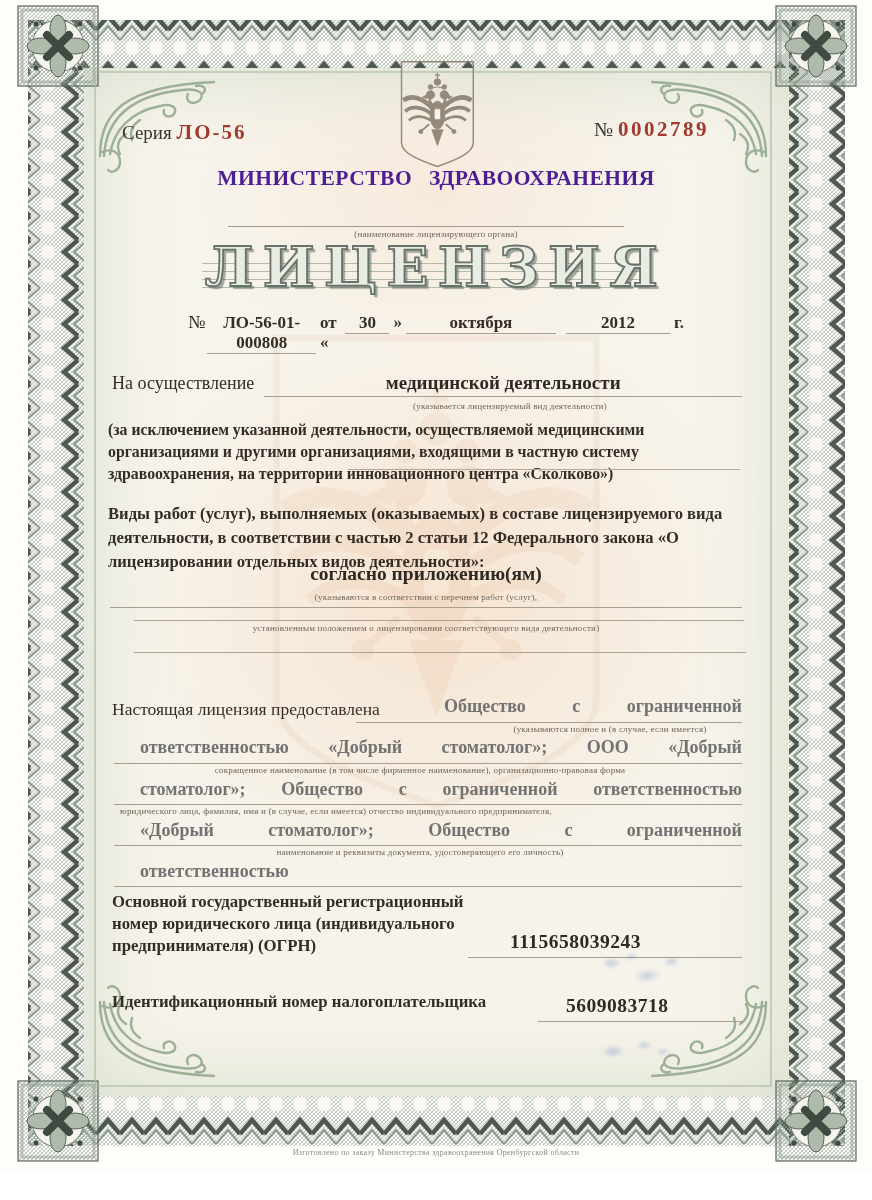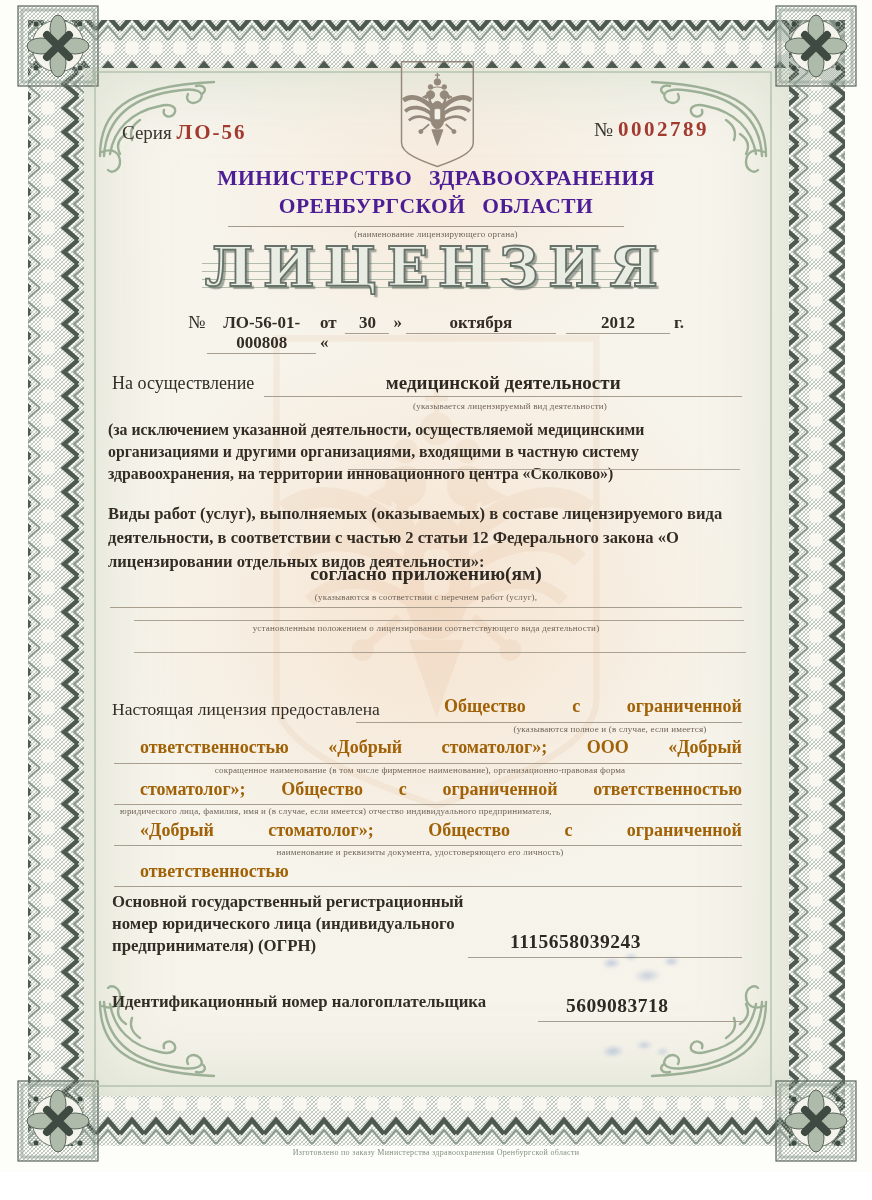--- a/index.html
+++ b/index.html
@@ -59,21 +59,21 @@
   
   .works{position:absolute;left:108px;top:502px;width:628px;font-weight:bold;font-size:16.6px;line-height:1.45;color:#332d26;}
   .works-val{position:absolute;left:110px;top:563px;width:632px;text-align:center;font-weight:bold;font-size:19.5px;
     border-bottom:1px solid #a89e8f;padding-bottom:22px;color:#2e2922;}
   .works-cap1{position:absolute;left:110px;top:592px;width:632px;text-align:center;}
   .rule2{position:absolute;left:134px;top:620px;width:610px;border-top:1px solid #aba293;}
   .works-cap2{position:absolute;left:110px;top:623px;width:632px;text-align:center;}
   .rule3{position:absolute;left:134px;top:652px;width:612px;border-top:1px solid #aba293;}
   
   .grantee-lbl{position:absolute;left:112px;top:699px;font-size:17.5px;color:#332d26;}
-  .jline{font-weight:bold;font-size:18px;color:#a16207;text-align:justify;text-align-last:justify;}
+  .jline{font-weight:bold;font-size:18px;color:#737373;text-align:justify;text-align-last:justify;}
   .g1{position:absolute;left:444px;top:696px;width:298px;}
   .uline{position:absolute;border-top:1px solid #a89e8f;}
   .g1-line{left:356px;top:722px;width:386px;}
   .g1-cap{position:absolute;left:460px;top:724px;width:300px;text-align:center;}
   .g2{position:absolute;left:140px;top:737px;width:602px;}
   .g2-line{left:114px;top:763px;width:628px;}
   .g2-cap{position:absolute;left:140px;top:765px;width:560px;text-align:center;}
   .g3{position:absolute;left:140px;top:779px;width:602px;}
   .g3-line{left:114px;top:804px;width:628px;}
   .g3-cap{position:absolute;left:120px;top:806px;width:600px;text-align:left;}
@@ -212,21 +212,20 @@
     <span>Серия</span>
     <span class="red">ЛО-56</span>
   </div>
   <div class="docnum">
     <span>№</span>
     <span class="red">0002789</span>
   </div>
 
   <div class="ministry">
     <div>МИНИСТЕРСТВО  ЗДРАВООХРАНЕНИЯ</div>
-    <div>ОРЕНБУРГСКОЙ  ОБЛАСТИ</div>
   </div>
   <div class="ministry-rule"></div>
   <div class="ministry-cap small-cap">(наименование лицензирующего органа)</div>
 
   <div class="staff">
     <div></div>
       <div></div>
       <div></div>
       <div></div>
   </div>

